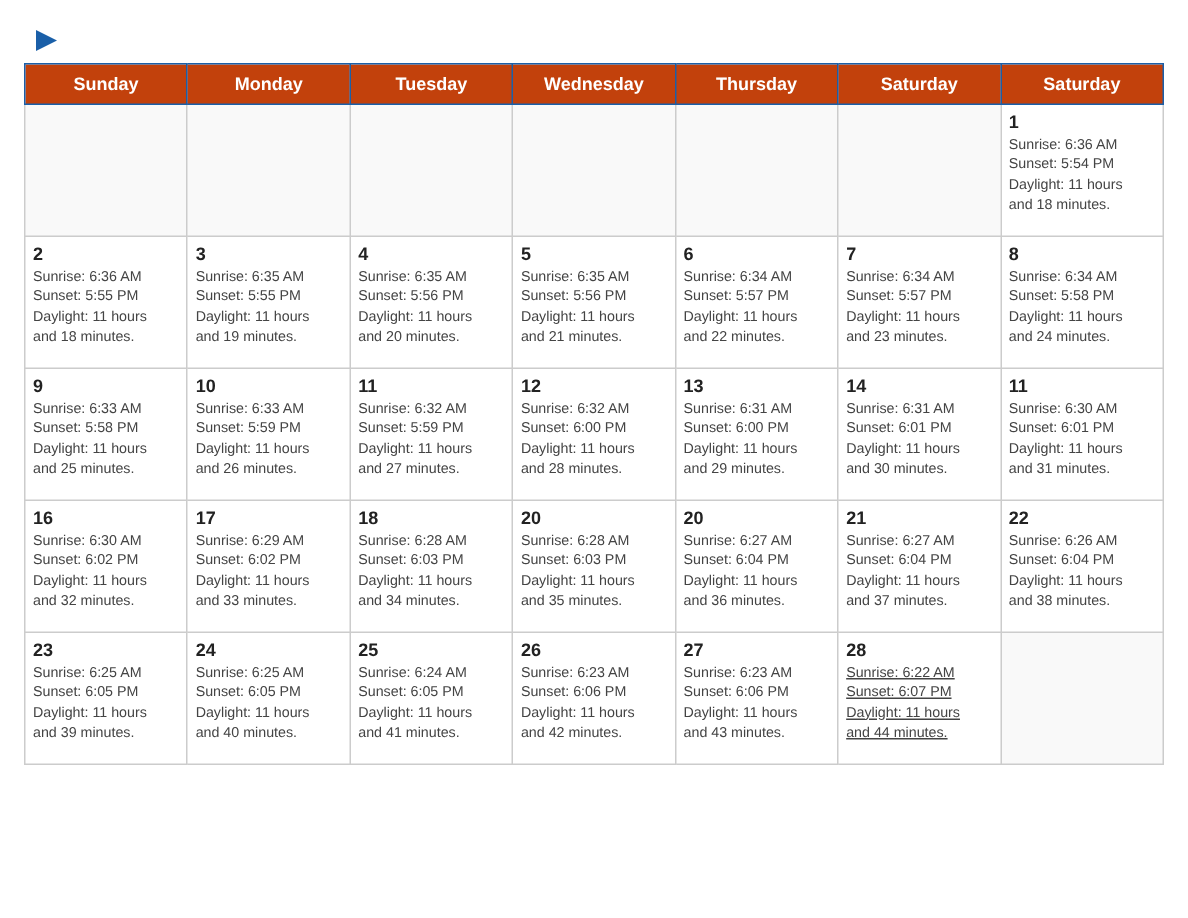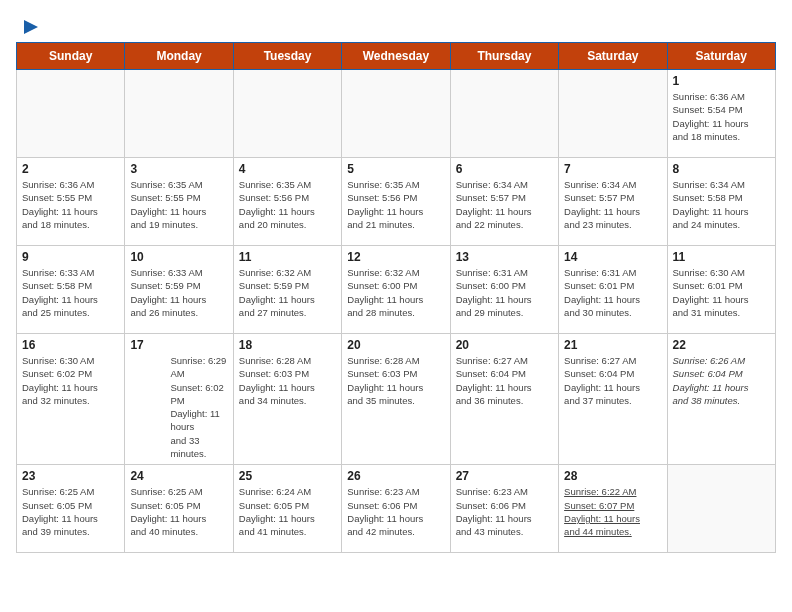--- a/index.html
+++ b/index.html
@@ -224,21 +224,21 @@
       <tr>
         <td>
           <span class="day-num">16</span>
           <div class="day-info" style="white-space: pre-line;">Sunrise: 6:30 AM
 Sunset: 6:02 PM
 Daylight: 11 hours
 and 32 minutes.</div>
         </td>
         <td>
           <span class="day-num">17</span>
-          <div class="day-info" style="white-space: pre-line; margin-left: 40px;">Sunrise: 6:29 AM
+          <div class="day-info" style="white-space: pre-line;">Sunrise: 6:29 AM
 Sunset: 6:02 PM
 Daylight: 11 hours
 and 33 minutes.</div>
         </td>
         <td>
           <span class="day-num">18</span>
           <div class="day-info" style="white-space: pre-line;">Sunrise: 6:28 AM
 Sunset: 6:03 PM
 Daylight: 11 hours
 and 34 minutes.</div>
@@ -259,21 +259,21 @@
         </td>
         <td>
           <span class="day-num">21</span>
           <div class="day-info" style="white-space: pre-line;">Sunrise: 6:27 AM
 Sunset: 6:04 PM
 Daylight: 11 hours
 and 37 minutes.</div>
         </td>
         <td>
           <span class="day-num">22</span>
-          <div class="day-info" style="white-space: pre-line; font-style: italic;">Sunrise: 6:26 AM
+          <div class="day-info" style="white-space: pre-line;">Sunrise: 6:26 AM
 Sunset: 6:04 PM
 Daylight: 11 hours
 and 38 minutes.</div>
         </td>
       </tr>
       <tr>
         <td>
           <span class="day-num">23</span>
           <div class="day-info" style="white-space: pre-line;">Sunrise: 6:25 AM
 Sunset: 6:05 PM

